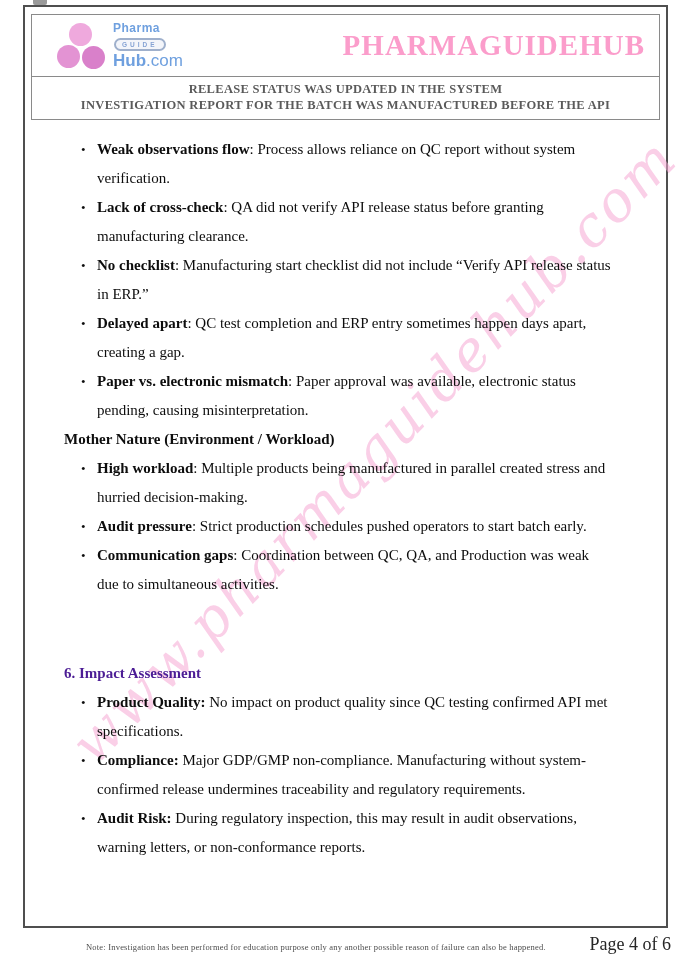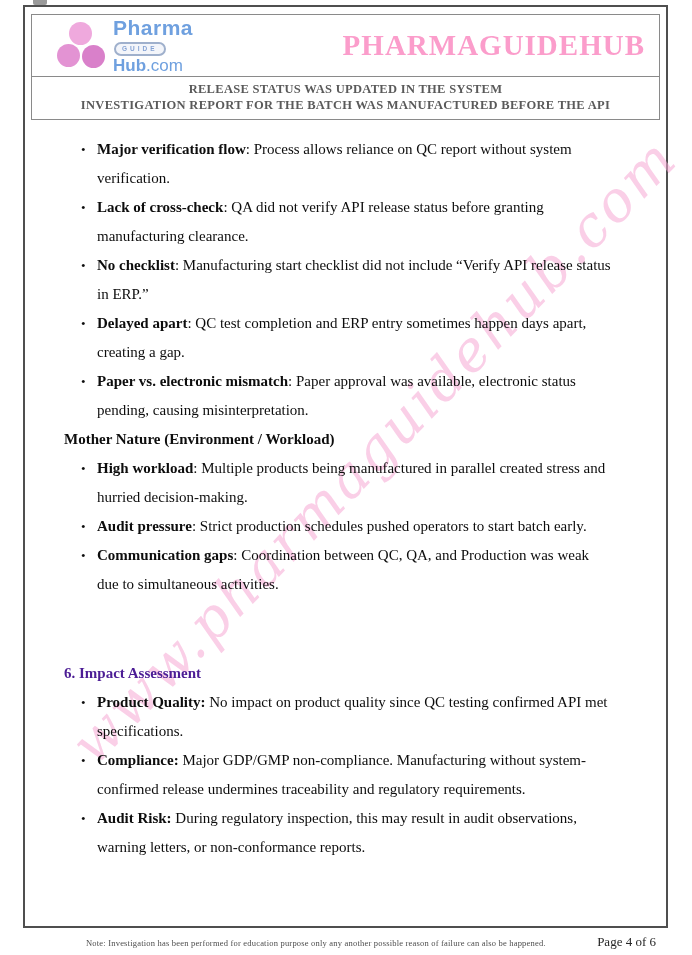--- a/index.html
+++ b/index.html
@@ -22,21 +22,21 @@
     margin:7px 6px 0 6px; border:1px solid #8a8a8a; background:#ffffff;
   }
   .header-row1 { display:flex; align-items:center; height:61px; }
   .logo { display:flex; align-items:center; margin-left:24px; }
   .circles { position:relative; width:52px; height:48px; flex:0 0 auto; }
   .circle { position:absolute; border-radius:50%; width:23px; height:23px; }
   .circle.top { left:13px; top:1px;  background:#EFA9DD; }
   .circle.bl  { left:1px;  top:23px; background:#E393D3; }
   .circle.br  { left:26px; top:24px; background:#D980CA; }
   .logo-text { margin-left:5px; font-family:"Liberation Sans", sans-serif; line-height:1; }
-  .logo-pharma { display:block; color:#6FA0DF; font-size:21px; font-weight:bold; letter-spacing:0.5px; }
+  .logo-pharma { display:block; color:#6FA0DF; font-size:12px; font-weight:bold; letter-spacing:0.5px; }
   .logo-badge {
     display:inline-block; margin:1px 0 1px 1px; padding:1px 6px;
     border:2px solid #9FB0CC; border-radius:8px; background:#f3f5fa;
     color:#86A3D4; font-size:6.5px; font-weight:bold; letter-spacing:3px; line-height:1.1;
   }
   .logo-hub { display:block; color:#6FA0DF; font-size:17px; font-weight:bold; }
   .logo-tld { font-size:17px; font-weight:normal; }
   .brand-title {
     flex:1; text-align:right; padding-right:14px;
     color:#FB9DCB; font-size:29px; font-weight:bold; letter-spacing:1px;
@@ -67,21 +67,21 @@
   }
   
   .footer {
     position:absolute; left:0; top:934px; width:692px;
     display:flex; align-items:baseline;
   }
   .footer-note {
     margin-left:86px; color:#4d4d4d; font-size:8.5px; letter-spacing:0.2px;
   }
   .footer-page {
-    margin-left:auto; margin-right:36px; color:#262626; font-size:13px;
+    margin-left:auto; margin-right:21px; color:#262626; font-size:18px;
   }
 </style>
 </head>
 <body>
 
 <div class="top-fragment"></div>
 
 <div class="outer-box">
 
   <div class="header-table">
@@ -100,21 +100,21 @@
       </div>
       <div class="brand-title">PHARMAGUIDEHUB</div>
     </div>
     <div class="header-row2">
       <div>RELEASE STATUS WAS UPDATED IN THE SYSTEM</div>
       <div>INVESTIGATION REPORT FOR THE BATCH WAS MANUFACTURED BEFORE THE API</div>
     </div>
   </div>
 
   <div class="content" id="content">
-      <div class="bullet"><span class="dot">•</span><span class="label">Major verification flow</span><span>: Process allows reliance on QC report without system verification.</span></div>
+      <div class="bullet"><span class="dot">•</span><span class="label">Weak observations flow</span><span>: Process allows reliance on QC report without system verification.</span></div>
       <div class="bullet"><span class="dot">•</span><span class="label">Lack of cross-check</span><span>: QA did not verify API release status before granting manufacturing clearance.</span></div>
       <div class="bullet"><span class="dot">•</span><span class="label">No checklist</span><span>: Manufacturing start checklist did not include “Verify API release status in ERP.”</span></div>
       <div class="bullet"><span class="dot">•</span><span class="label">Delayed apart</span><span>: QC test completion and ERP entry sometimes happen days apart, creating a gap.</span></div>
       <div class="bullet"><span class="dot">•</span><span class="label">Paper vs. electronic mismatch</span><span>: Paper approval was available, electronic status pending, causing misinterpretation.</span></div>
       <div class="heading">Mother Nature (Environment / Workload)</div>
       <div class="bullet"><span class="dot">•</span><span class="label">High workload</span><span>: Multiple products being manufactured in parallel created stress and hurried decision-making.</span></div>
       <div class="bullet"><span class="dot">•</span><span class="label">Audit pressure</span><span>: Strict production schedules pushed operators to start batch early.</span></div>
       <div class="bullet"><span class="dot">•</span><span class="label">Communication gaps</span><span>: Coordination between QC, QA, and Production was weak due to simultaneous activities.</span></div>
       <div class="heading brown">6. Impact Assessment</div>
       <div class="bullet"><span class="dot">•</span><span class="label">Product Quality:</span><span> No impact on product quality since QC testing confirmed API met specifications.</span></div>

